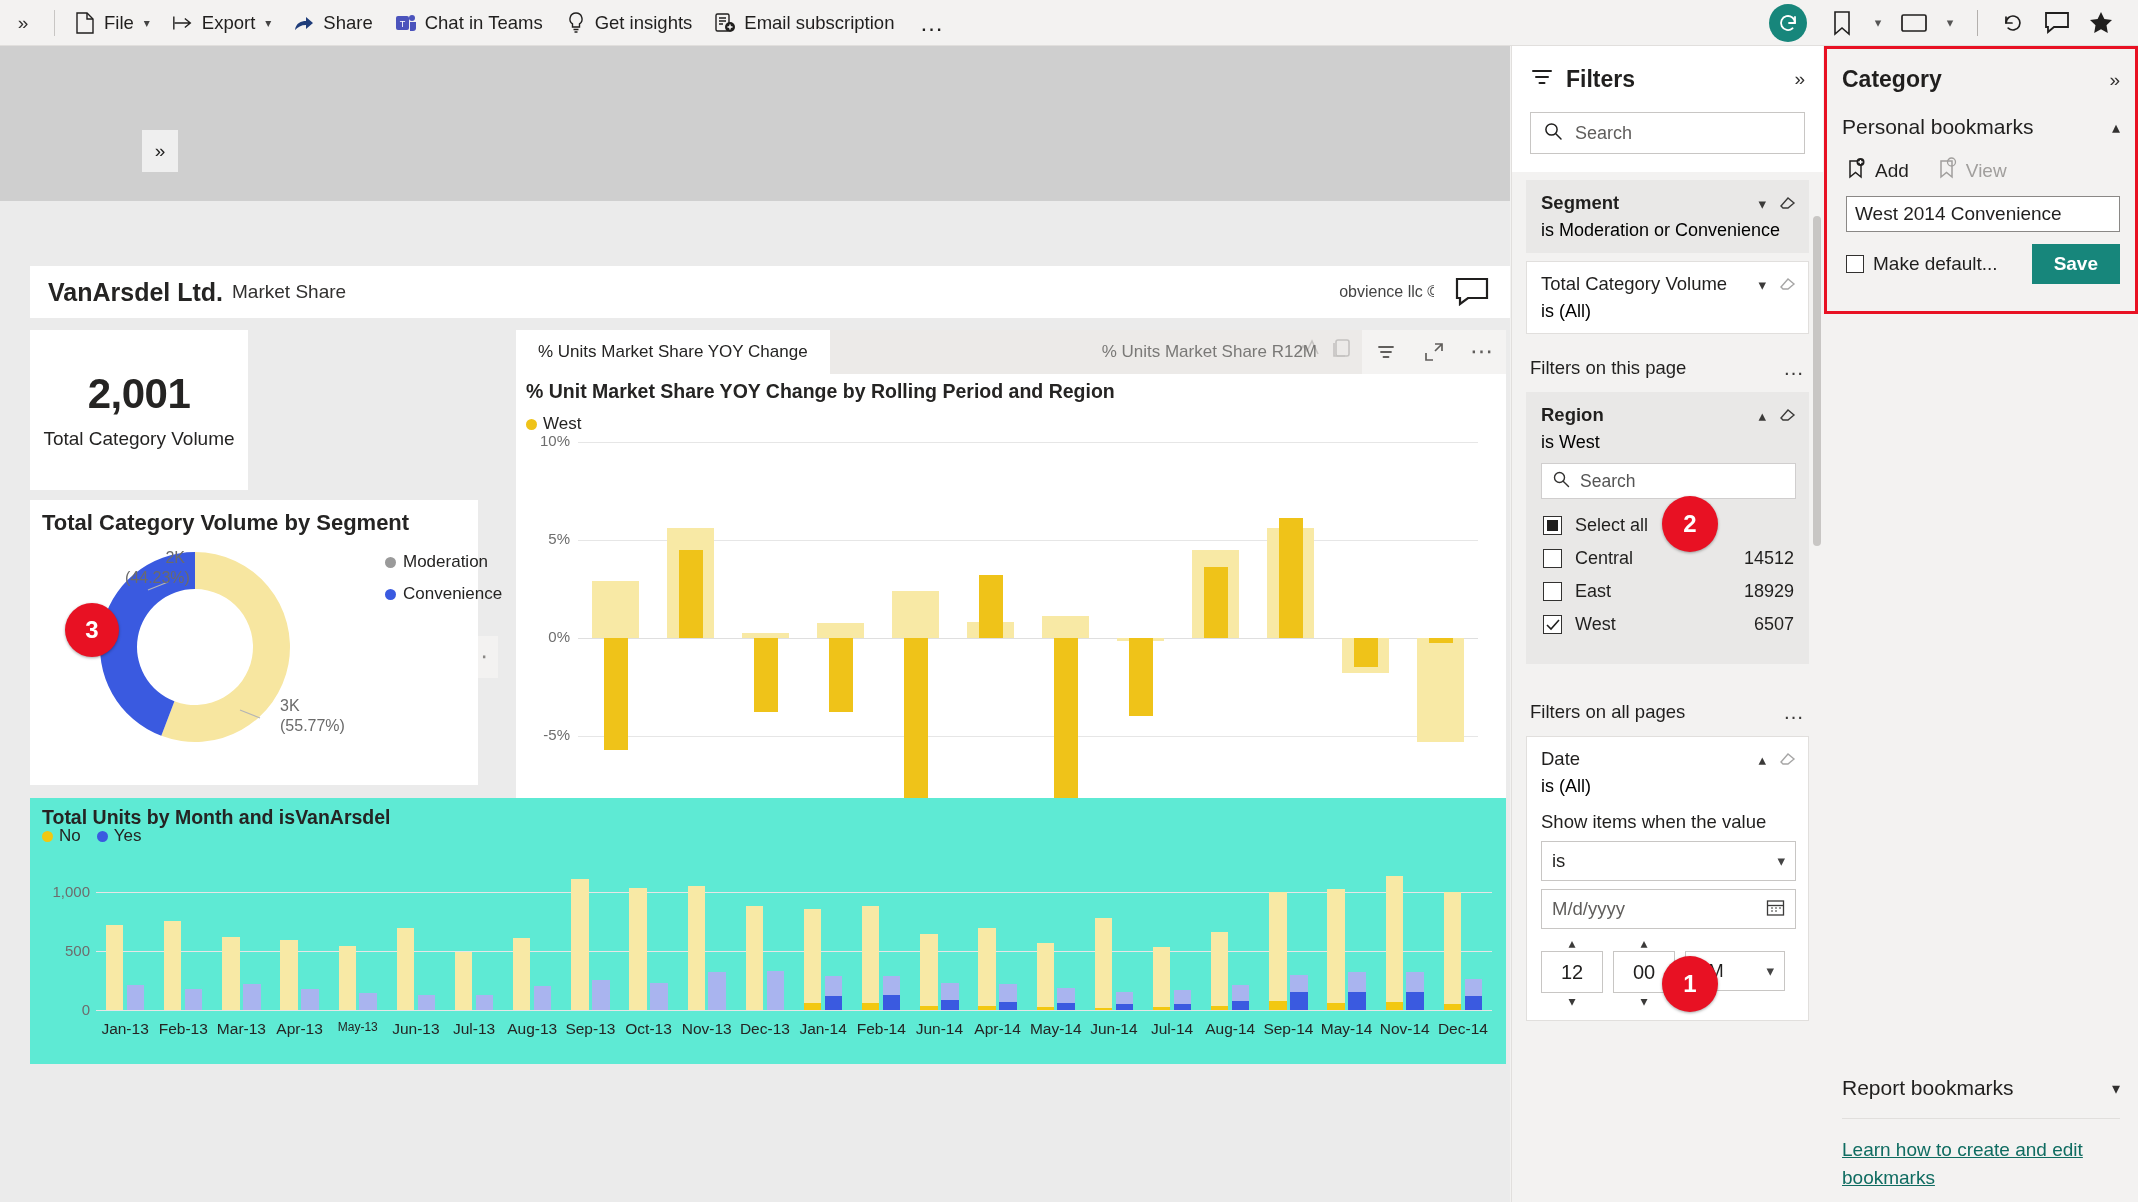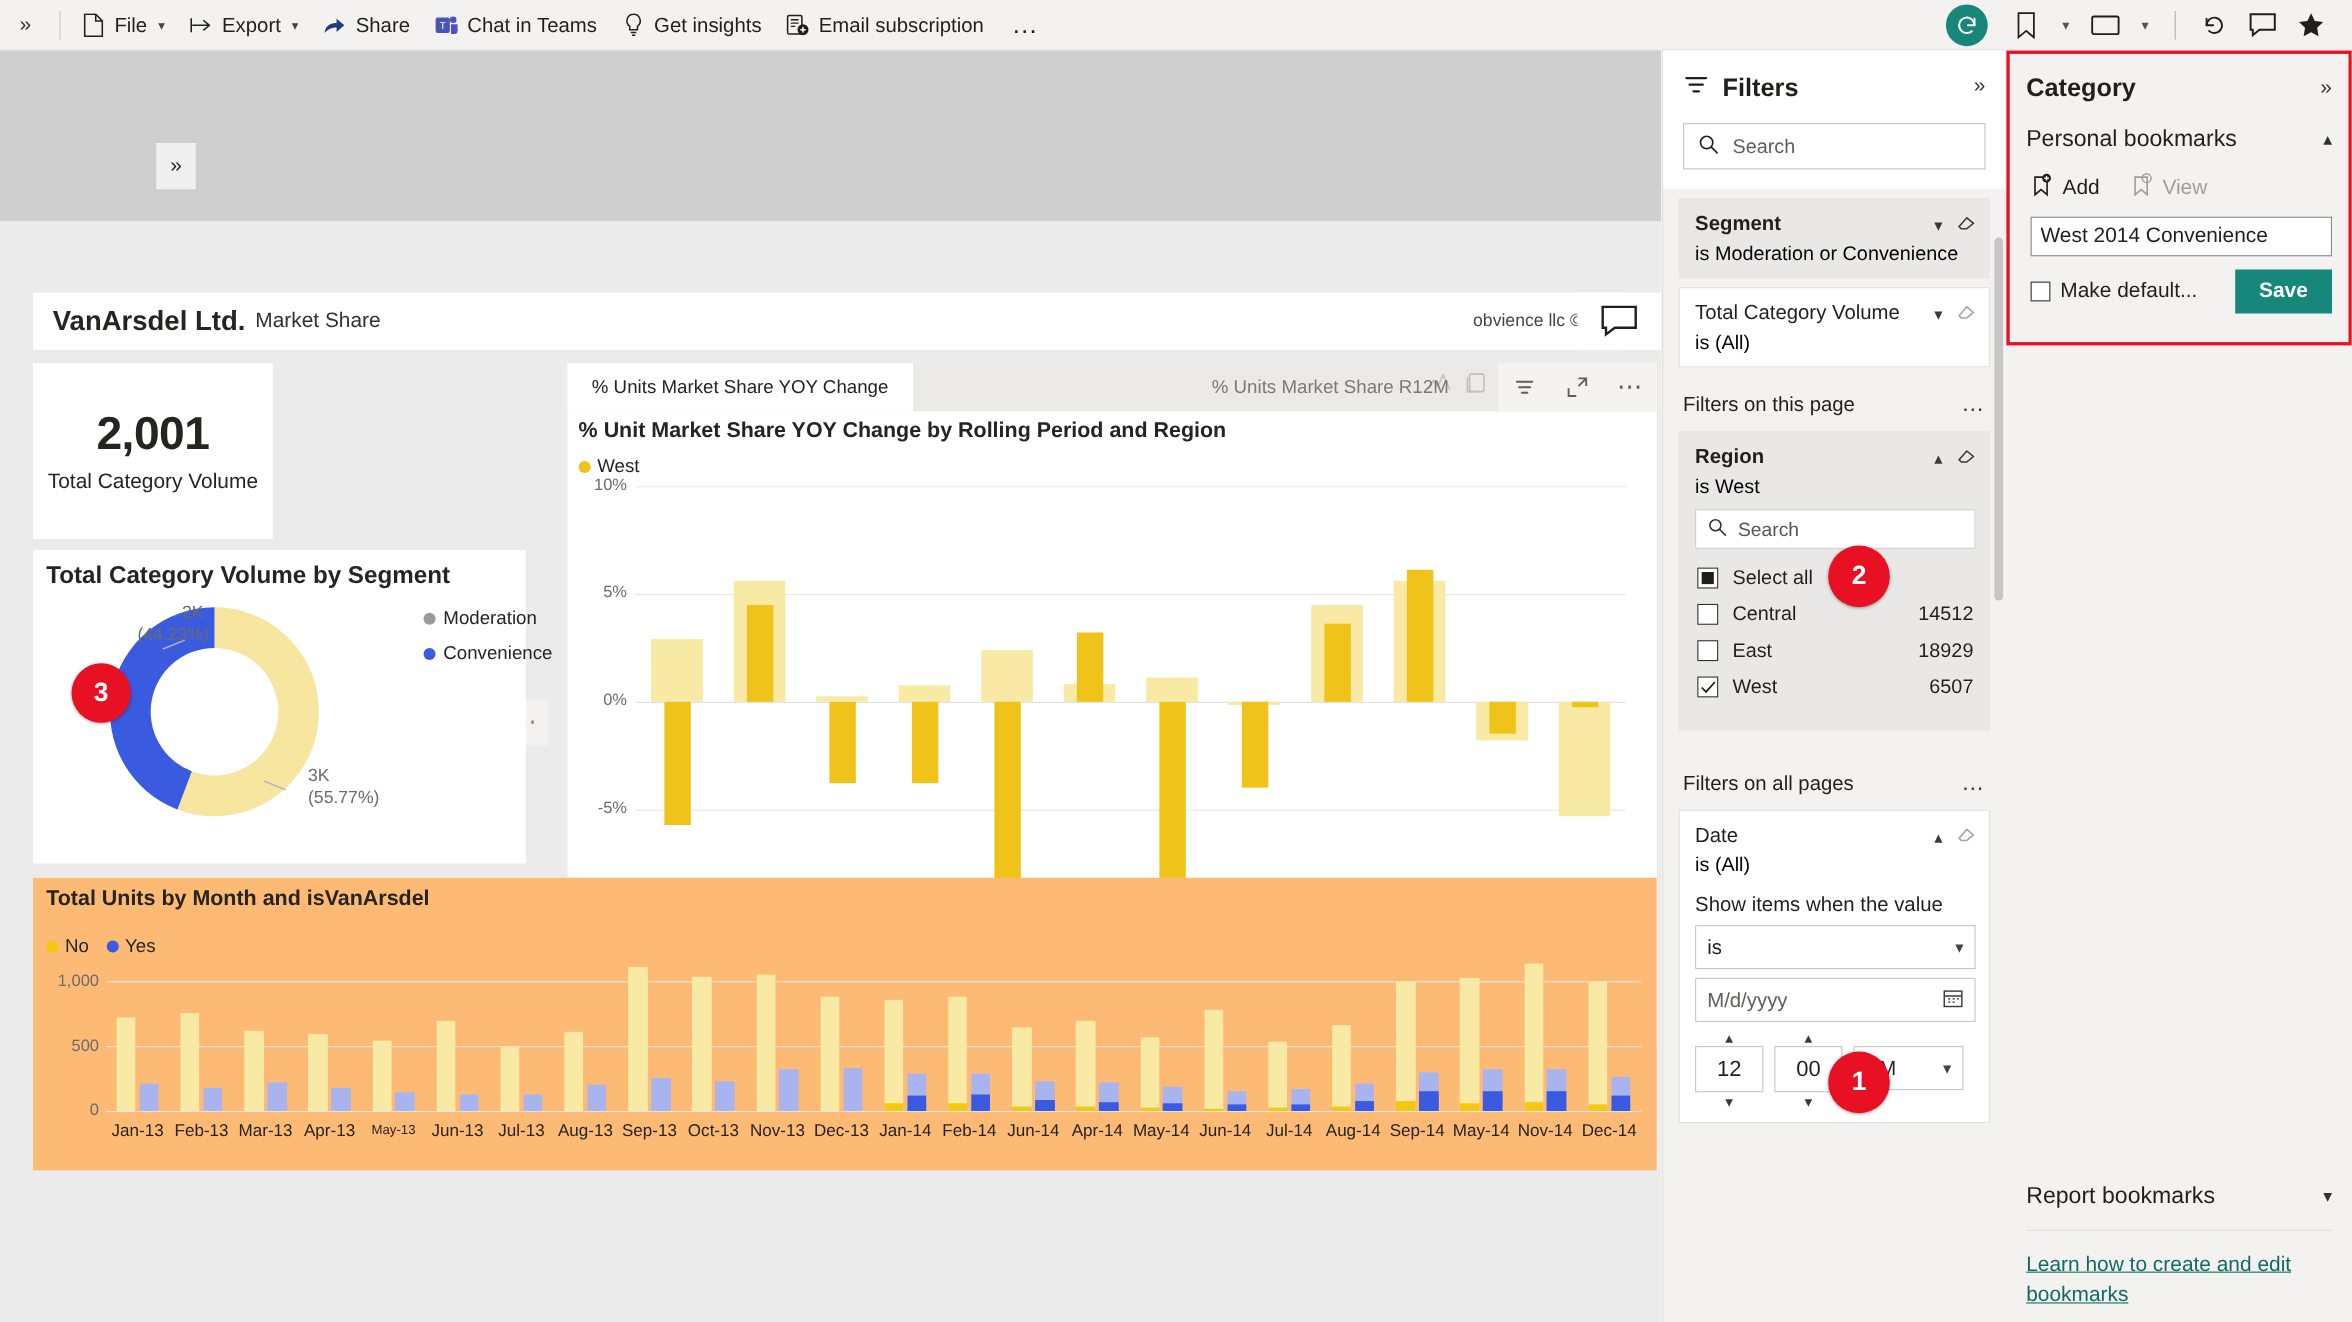--- a/index.html
+++ b/index.html
@@ -117,21 +117,21 @@
   .bar-fore { position:absolute; background:#efc319; }
 
   
   .donut-wrap { position:absolute; left:0; top:282px; width:448px; height:285px; background:#fff; }
   .donut-title { position:absolute; left:12px; top:10px; font-size:22px; font-weight:bold; color:#252423; }
   .donut-svg { position:absolute; left:60px; top:42px; }
   .dleg { position:absolute; display:flex; align-items:center; gap:7px; font-size:17px; color:#252423; }
   .dlabel { position:absolute; font-size:16px; color:#6b6b6b; line-height:1.25; }
 
   
-  .units-wrap { position:absolute; left:0; top:580px; width:1476px; height:266px; background:#fdba74; }
+  .units-wrap { position:absolute; left:0; top:580px; width:1476px; height:266px; background:#5eead4; }
   .units-title { position:absolute; left:12px; top:8px; font-size:19.5px; font-weight:bold; color:#252423; }
 
   
   .callout {
     position:absolute; border-radius:50%; background:#e81123; color:#fff;
     display:flex; align-items:center; justify-content:center;
     font-size:24px; font-weight:bold; box-shadow:0 1px 3px rgba(0,0,0,.35);
   }
 
   
@@ -520,21 +520,21 @@
           <span>Moderation</span>
         </div>
         <div class="dleg" style="left:355px; top:84px;">
           <span class="dot" id="dleg1" style="background: rgb(58, 90, 224);"></span>
           <span>Convenience</span>
         </div>
       </div>
 
       <div class="units-wrap">
         <div class="units-title">Total Units by Month and isVanArsdel</div>
-        <div class="legend-row" style="left:12px; top:52px;">
+        <div class="legend-row" style="left:12px; top:28px;">
           <span class="dot" id="uleg0" style="background: rgb(242, 200, 17);"></span>
           <span>No</span>
           <span class="dot" id="uleg1" style="margin-left: 10px; background: rgb(58, 90, 224);"></span>
           <span>Yes</span>
         </div>
         <div class="plot" id="units-plot" style="left:66px; top:70px; width:1396px; height:142px;">
             <div class="gl" style="top: 142px;"></div>
             <div class="gl" style="top: 82.8333px;"></div>
             <div class="gl" style="top: 23.6667px;"></div>
             <div style="position: absolute; left: 9.88833px; width: 17.45px; top: 56.8px; height: 85.2px; background: rgb(248, 233, 165);"></div>

